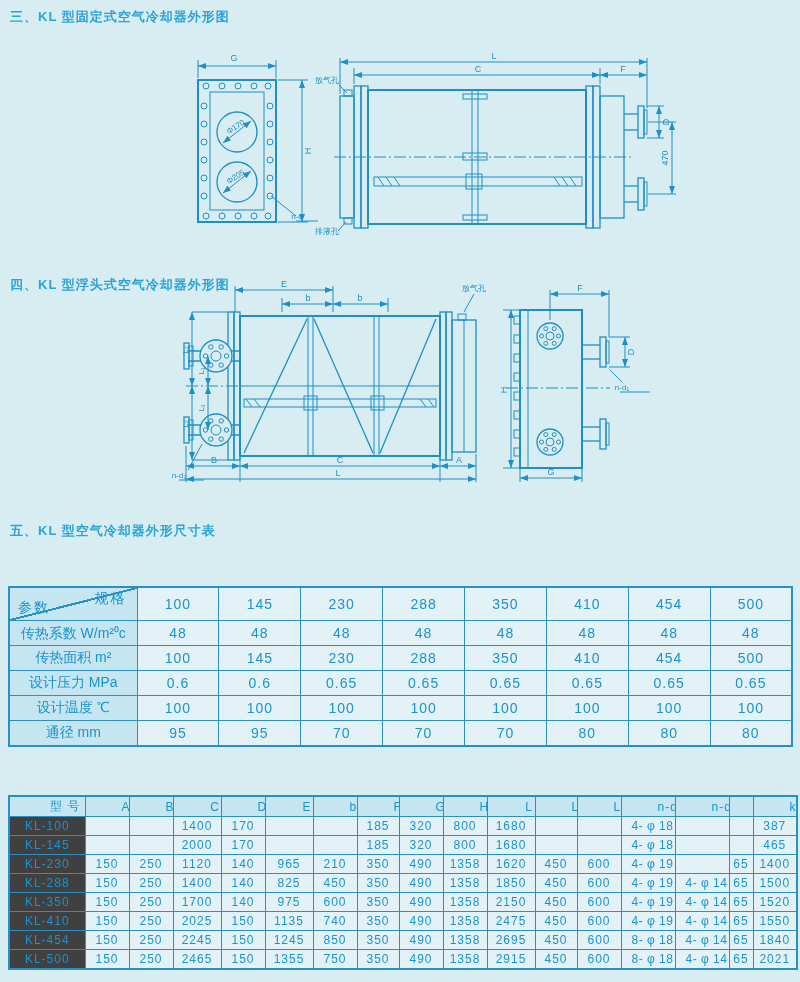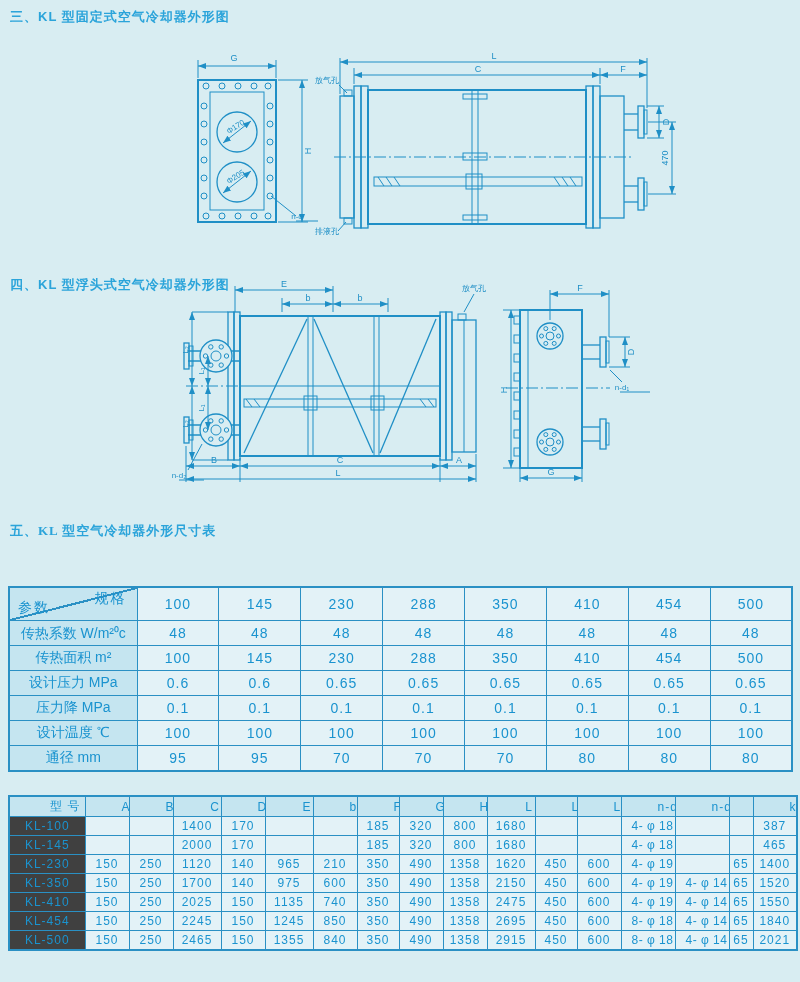--- a/index.html
+++ b/index.html
@@ -7,21 +7,21 @@
     width:800px;height:982px;position:relative;overflow:hidden;
     background:#d8edf2;
     font-family:"Liberation Sans", sans-serif;
   }
   .sec-title{
     position:absolute;left:10px;margin:0;
     font-size:13px;font-weight:bold;letter-spacing:1px;color:#2ba4da;
   }
   #title3{top:8px;}
   #title4{top:244px;margin-top:32px;}
-  #title5{top:522px;font-family:Liberation Serif, serif;}
+  #title5{top:522px;}
   svg{position:absolute;overflow:visible;}
   svg text{fill:#1f8fc6;font-size:9px;text-anchor:middle;font-family:"Liberation Sans",sans-serif;}
   svg text.small{font-size:8px;}
   svg .ln{stroke:#1f8fc6;fill:none;stroke-width:1.3px;}
   svg .thick{stroke-width:2px;}
   svg .thin{stroke-width:1px;}
   svg .dim{stroke:#1f8fc6;fill:none;stroke-width:1px;}
   svg .cl{stroke:#1f8fc6;fill:none;stroke-width:1px;stroke-dasharray:12 3 2 3;}
   svg .mask{fill:#d8edf2;}
   table{
@@ -486,31 +486,20 @@
         <td>0.6</td>
         <td>0.6</td>
         <td>0.65</td>
         <td>0.65</td>
         <td>0.65</td>
         <td>0.65</td>
         <td>0.65</td>
         <td>0.65</td>
       </tr>
       <tr>
-        <th>压力降 MPa</th>
-        <td>0.1</td>
-        <td>0.1</td>
-        <td>0.1</td>
-        <td>0.1</td>
-        <td>0.1</td>
-        <td>0.1</td>
-        <td>0.1</td>
-        <td>0.1</td>
-      </tr>
-      <tr>
         <th>设计温度 ℃</th>
         <td>100</td>
         <td>100</td>
         <td>100</td>
         <td>100</td>
         <td>100</td>
         <td>100</td>
         <td>100</td>
         <td>100</td>
       </tr>
@@ -621,20 +610,39 @@
         <td>1358</td>
         <td>1620</td>
         <td>450</td>
         <td>600</td>
         <td class="left">4- φ 19</td>
         <td class="left"></td>
         <td>65</td>
         <td>1400</td>
       </tr>
       <tr>
+        <th>KL-288</th>
+        <td>150</td>
+        <td>250</td>
+        <td>1400</td>
+        <td>140</td>
+        <td>825</td>
+        <td>450</td>
+        <td>350</td>
+        <td>490</td>
+        <td>1358</td>
+        <td>1850</td>
+        <td>450</td>
+        <td>600</td>
+        <td class="left">4- φ 19</td>
+        <td class="left">4- φ 14</td>
+        <td>65</td>
+        <td>1500</td>
+      </tr>
+      <tr>
         <th>KL-350</th>
         <td>150</td>
         <td>250</td>
         <td>1700</td>
         <td>140</td>
         <td>975</td>
         <td>600</td>
         <td>350</td>
         <td>490</td>
         <td>1358</td>
@@ -684,21 +692,21 @@
         <td>65</td>
         <td>1840</td>
       </tr>
       <tr>
         <th>KL-500</th>
         <td>150</td>
         <td>250</td>
         <td>2465</td>
         <td>150</td>
         <td>1355</td>
-        <td>840</td>
+        <td>750</td>
         <td>350</td>
         <td>490</td>
         <td>1358</td>
         <td>2915</td>
         <td>450</td>
         <td>600</td>
         <td class="left">8- φ 18</td>
         <td class="left">4- φ 14</td>
         <td>65</td>
         <td>2021</td>

